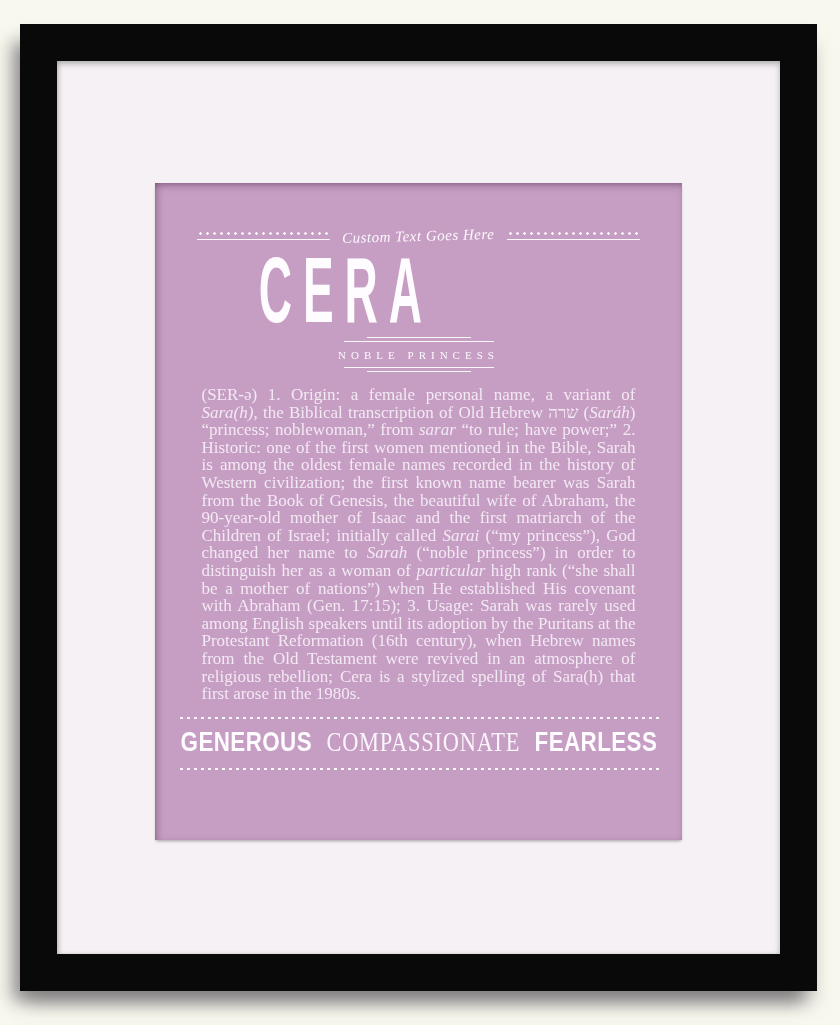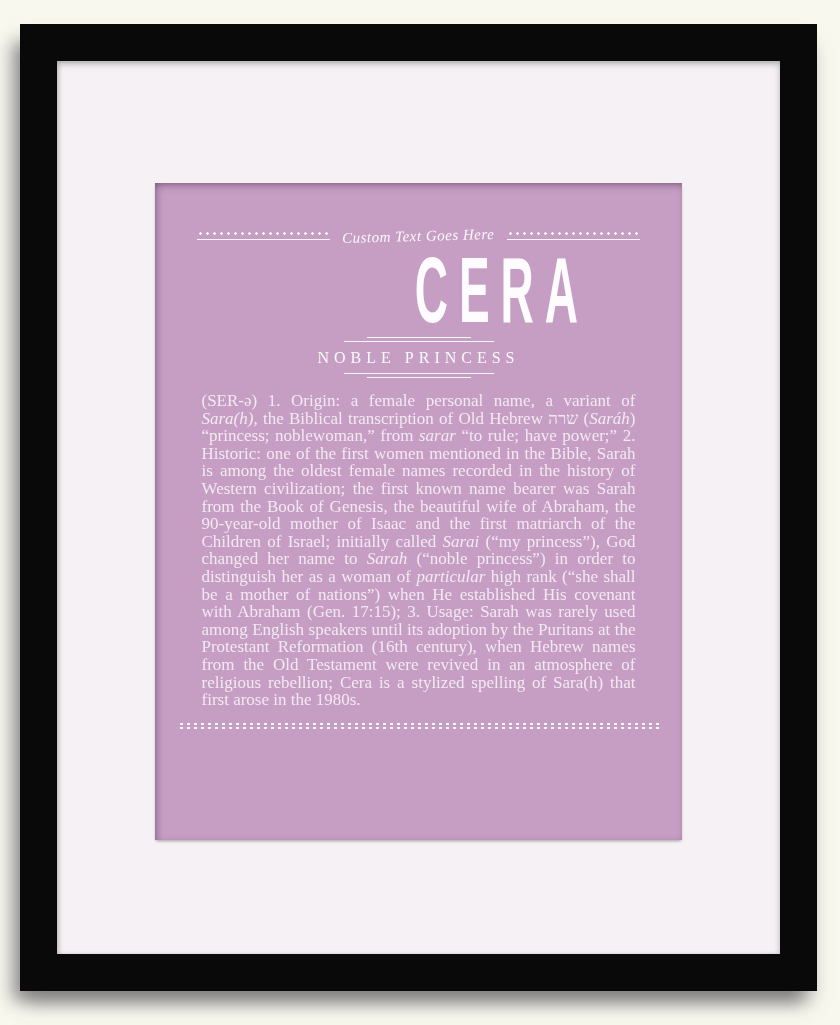--- a/index.html
+++ b/index.html
@@ -42,38 +42,38 @@
     background-size:7px 3px;background-repeat:repeat-x;background-position:0 0;
     border-bottom:1px solid rgba(255,255,255,0.9);
   }
   .script{
     font-style:italic;font-size:15px;letter-spacing:0.5px;
     white-space:nowrap;color:#fcf7fc;
     font-family:"Liberation Serif", serif;
     transform:rotate(-1.5deg);
   }
   
-  .cera{height:74px;margin-top:6px;text-align:right;line-height:74px;}
+  .cera{height:74px;margin-top:6px;text-align:left;line-height:74px;}
   .cera-inner{
     display:inline-block;
     font-family:"Liberation Sans", sans-serif;font-weight:700;
     font-size:92px;letter-spacing:22px;padding-left:22px;
     transform:scaleX(0.50);transform-origin:center;
     color:#fefcfe;white-space:nowrap;
   }
   
   .dbl{margin:10px auto 0;width:150px;}
   .dbl .l{height:1px;background:rgba(255,255,255,0.92);}
   .dbl .short{width:104px;margin:0 auto;}
   .dbl .long{width:150px;}
   .dbl .gap{height:3px;}
   
   .meaning{
     margin-top:7px;text-align:center;
-    font-size:16px;letter-spacing:5px;
+    font-size:11px;letter-spacing:5px;
     color:#fdfafd;white-space:nowrap;
   }
   
   .desc{
     width:434px;margin:14px auto 0;
     font-size:17px;line-height:17.6px;
     text-align:justify;color:#f3e9f3;
   }
   .desc .it{font-style:italic;}
   
@@ -126,18 +126,21 @@
       <div class="dbl" style="margin-top:6px;">
         <div class="l long"></div>
         <div class="gap"></div>
         <div class="l short"></div>
       </div>
 
       <div class="desc"><span>(SER-ə)  1. Origin:  a female personal name, a variant of </span><span class="it">Sara(h)</span><span>, the Biblical transcription of Old Hebrew שרה (</span><span class="it">Saráh</span><span>) “princess; noblewoman,” from </span><span class="it">sarar</span><span> “to rule; have power;”  2. Historic:  one of the first women mentioned in the Bible, Sarah is among the oldest female names recorded in the history of Western civilization; the first known name bearer was Sarah from the Book of Genesis, the beautiful wife of Abraham, the 90-year-old mother of Isaac and the first matriarch of the Children of Israel; initially called </span><span class="it">Sarai</span><span> (“my princess”), God changed her name to </span><span class="it">Sarah</span><span> (“noble princess”) in order to distinguish her as a woman of </span><span class="it">particular</span><span> high rank (“she shall be a mother of nations”) when He established His covenant with Abraham (Gen. 17:15);  3. Usage:  Sarah was rarely used among English speakers until its adoption by the Puritans at the Protestant Reformation (16th century), when Hebrew names from the Old Testament were revived in an atmosphere of religious rebellion; Cera is a stylized spelling of Sara(h) that first arose in the 1980s.</span></div>
 
       <div class="traits">
         <div class="dotted"></div>
+        <div class="trait-row">
+            <span class="ti"><span class="tb">GENEROUS</span><span class="tw">COMPASSIONATE</span><span class="tb">FEARLESS</span></span>
+          </div>
         <div class="dotted"></div>
       </div>
 
     </div>
   </div>
 </div>
 
 </body></html>

